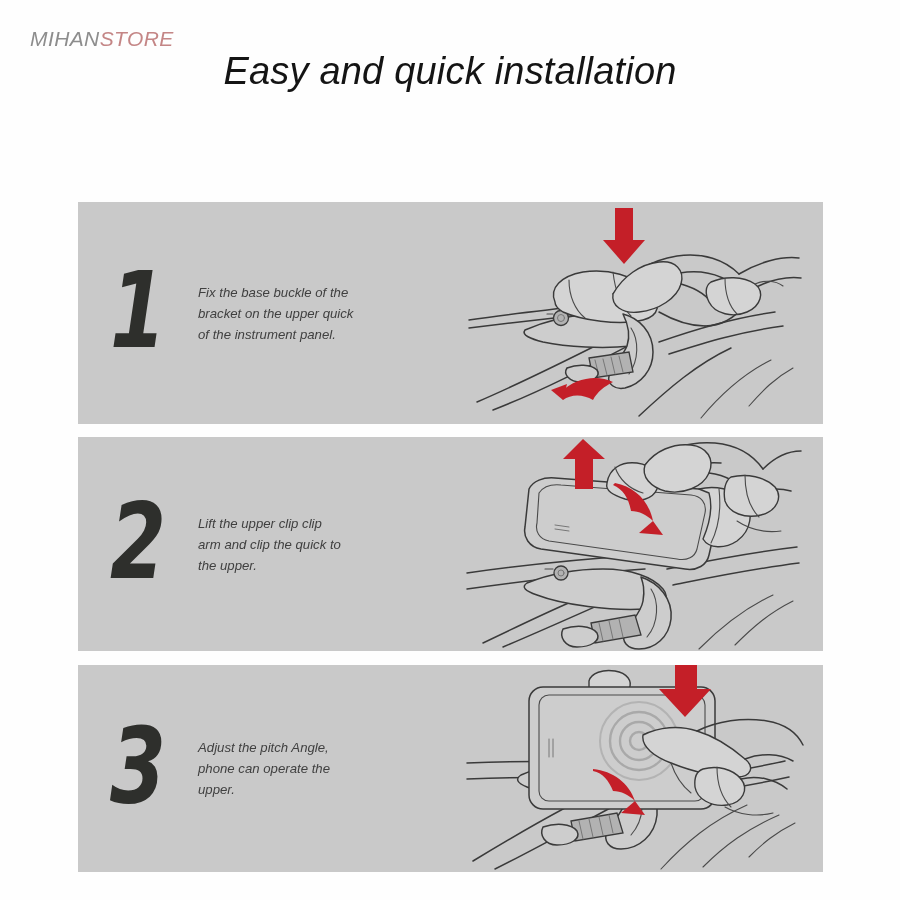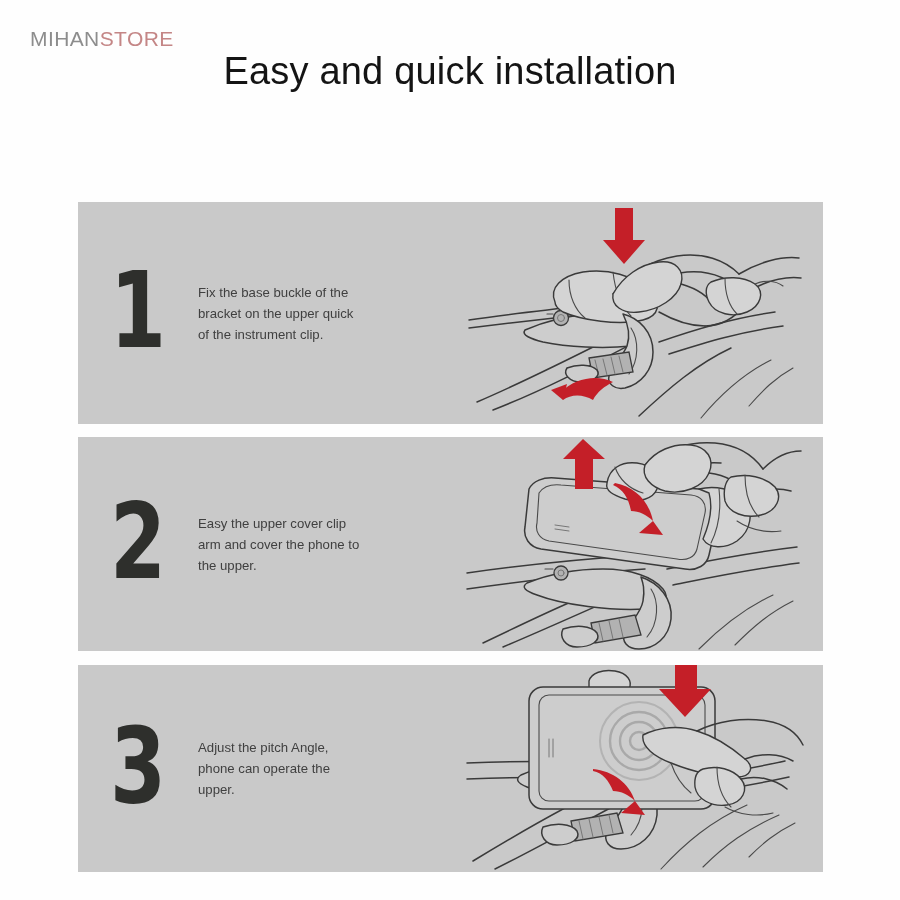--- a/index.html
+++ b/index.html
@@ -7,20 +7,21 @@
   html, body {
     width:900px; height:900px;
     background:#fefefe;
     font-family:"Liberation Sans", sans-serif;
     overflow:hidden;
   }
   #page {
     position:relative;
     width:900px; height:856px;
     background:#fefefe;
+    font-style:italic;
   }
 
   
   #brand-logo {
     position:absolute;
     left:30px; top:27px;
     font-size:21px;
     letter-spacing:0.4px;
     white-space:nowrap;
     font-weight:400;
@@ -103,21 +104,21 @@
   </div>
 
   <div id="page-title">Easy and quick installation</div>
 
   <div class="step-panel" id="step-panel-1">
     <div class="step-number">1</div>
     <div class="step-text">
       <div>
         <span>Fix the base buckle of the</span>
         <span>bracket on the upper quick</span>
-        <span>of the instrument clip.</span>
+        <span>of the instrument panel.</span>
       </div>
     </div>
     <div class="step-art">
       <svg viewBox="0 0 340 222" preserveAspectRatio="xMidYMid meet">
 
         <path class="ln" d="M6 118 C 60 110, 120 104, 172 98"></path>
         <path class="ln" d="M6 126 C 62 119, 122 113, 170 107"></path>
         <path class="ln" d="M14 200 C 70 176, 120 150, 168 126"></path>
         <path class="ln" d="M30 208 C 86 186, 134 160, 180 136"></path>
         <path class="ln" d="M196 140 C 230 128, 268 116, 312 110"></path>
@@ -175,22 +176,22 @@
           <path d="M100 198 L 88 188 L 104 182 Z"></path>
         </g>
       </svg>
     </div>
   </div>
 
   <div class="step-panel" id="step-panel-2">
     <div class="step-number">2</div>
     <div class="step-text">
       <div>
-        <span>Easy the upper cover clip</span>
-        <span>arm and cover the phone to</span>
+        <span>Lift the upper clip clip</span>
+        <span>arm and clip the quick to</span>
         <span>the upper.</span>
       </div>
     </div>
     <div class="step-art">
       <svg viewBox="0 0 340 214" preserveAspectRatio="xMidYMid meet">
 
         <path class="ln" d="M4 136 C 60 128, 120 122, 178 118"></path>
         <path class="ln" d="M4 152 C 62 144, 124 136, 182 132"></path>
         <path class="ln" d="M204 132 C 244 124, 282 116, 334 110"></path>
         <path class="ln" d="M210 148 C 250 140, 288 132, 336 126"></path>

